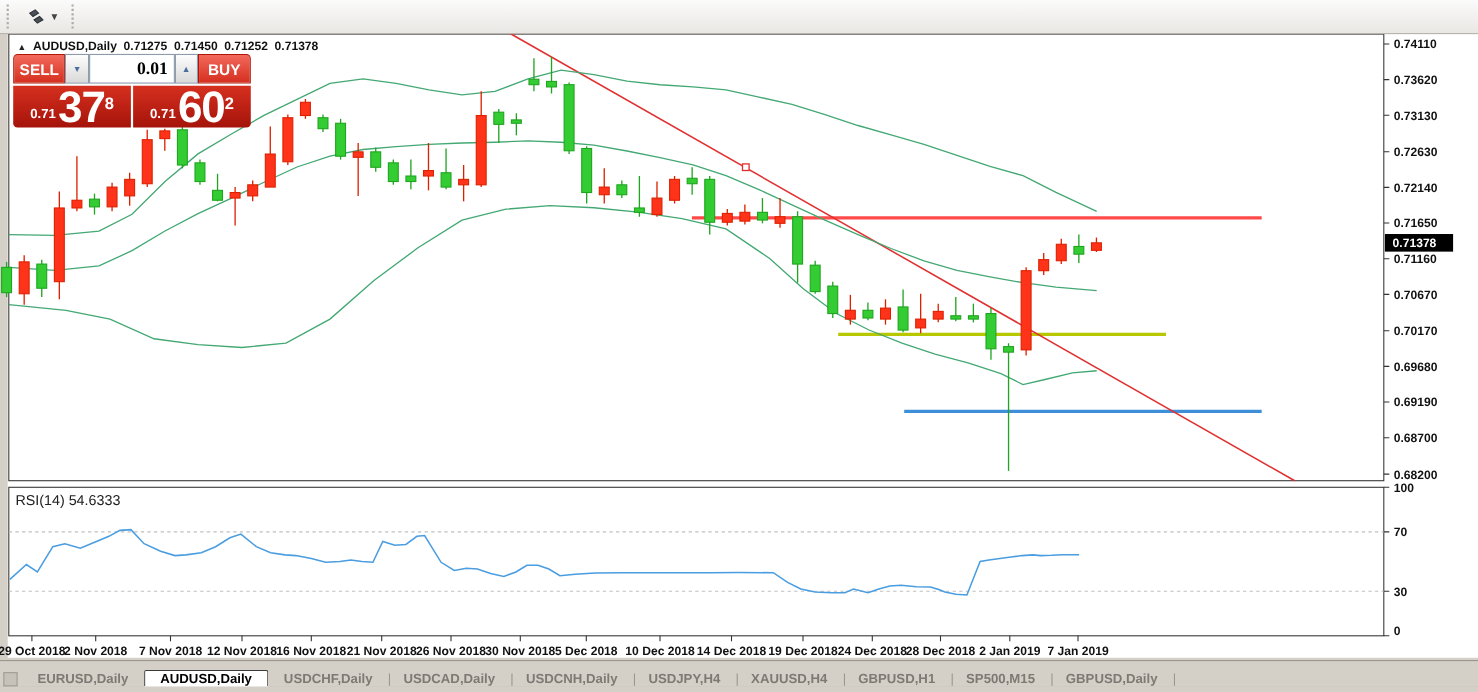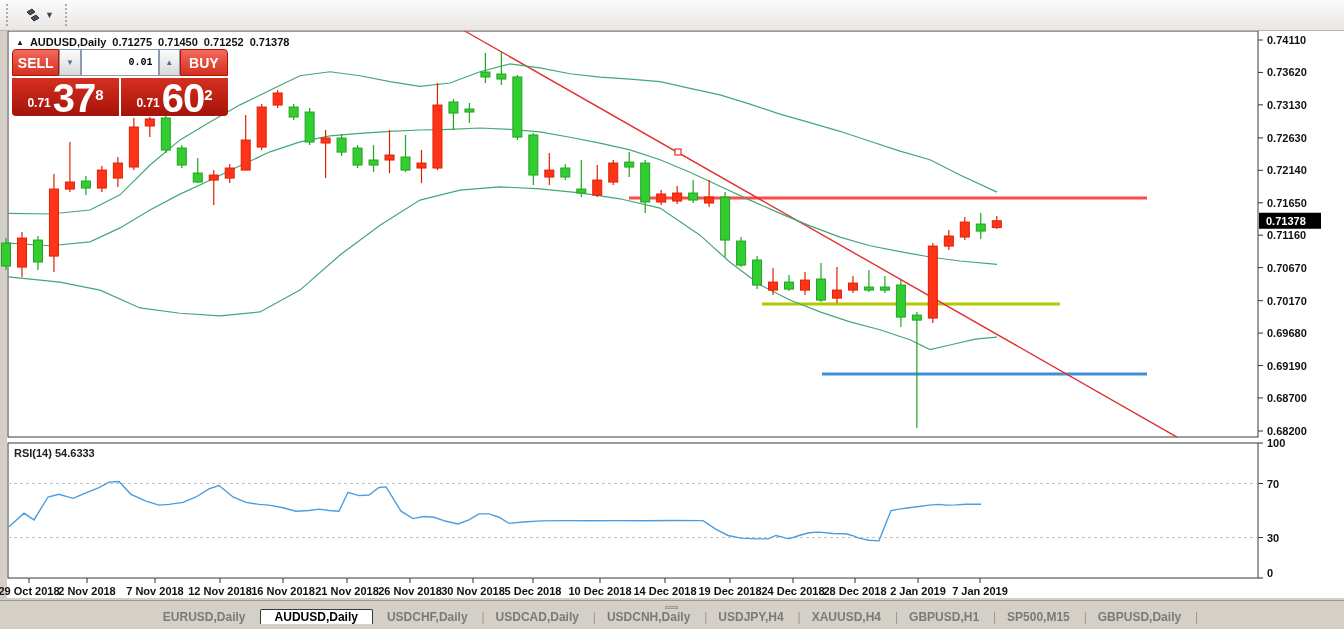--- a/index.html
+++ b/index.html
@@ -24,36 +24,36 @@
 
   
   .trade-panel{position:absolute;left:12px;top:49px;width:216px;z-index:20;font-weight:700;}
   .tp-row1{display:flex;height:27px;gap:0;}
   .btn-red{background:linear-gradient(#f2695c,#d52f1f);color:#fff;border:1px solid #b21505;
     display:flex;align-items:center;justify-content:center;font-size:14px;}
   .sell-btn{width:50px;border-radius:4px 0 0 0;}
   .buy-btn{width:51px;border-radius:0 4px 0 0;}
   .step-btn{width:21px;background:linear-gradient(#fdfdfd,#d9d9d9);border:1px solid #8e9bad;
     display:flex;align-items:center;justify-content:center;color:#4a6f9e;font-size:8px;}
-  .lot-input{width:66px;border:1px solid #8e9bad;background:#fff;font-size:10px;font-weight:700;
-    text-align:right;padding:12px 5px;font-family:Liberation Mono, monospace;}
+  .lot-input{width:66px;border:1px solid #8e9bad;background:#fff;font-size:16px;font-weight:700;
+    text-align:right;padding:12px 5px;font-family:Liberation Serif, serif;}
   .tp-row2{display:flex;gap:2px;margin-top:2px;height:38px;}
   .price-box{flex:1;background:linear-gradient(#d5301f,#a5130a);color:#fff;display:flex;
     align-items:flex-end;justify-content:center;padding-bottom:3px;}
   .price-box.left{border-radius:0 0 0 4px;}
   .price-box.right{border-radius:0 0 4px 0;}
   .p-small{font-size:12px;line-height:20px;margin-right:2px;}
   .p-big{font-size:40px;line-height:30px;letter-spacing:-1px;}
   .p-sup{font-size:15px;line-height:34px;align-self:flex-start;}
 
-  .rsi-label{position:absolute;left:14px;top:447px;z-index:10;font-size:11px;font-weight:700;color:#222;}
+  .rsi-label{position:absolute;left:14px;top:447px;z-index:10;font-size:13px;font-weight:400;color:#222;}
 
   
   .tabbar{position:absolute;left:0;top:600px;width:1344px;height:23px;background:#d4d0c8;
-    border-top:1px solid #9b978f;display:flex;align-items:center;z-index:30;font-size:12px;flex-direction:column;}
+    border-top:1px solid #9b978f;display:flex;align-items:flex-end;z-index:30;font-size:12px;}
   .tab-scroll{width:11px;height:11px;background:#c6c2ba;border:1px solid #a09c94;margin:5px 4px 0 3px;}
   .tab{display:flex;align-items:center;padding:0 14px;color:#7d7a74;font-weight:700;position:relative;}
   .tab .sep{position:absolute;right:-3px;color:#9b978f;font-weight:400;}
   .tab.active{background:#fff;border:1px solid #3a3a3a;border-bottom:none;color:#000;margin-top:0px;border-radius:2px 2px 0 0;z-index:2;}
   .bottom-strip{position:absolute;left:0;top:623px;width:1344px;height:6px;background:#d4d0c8;border-top:1px solid #c0bcb4;}
 </style>
 </head>
 <body>
 
 <div id="app">

